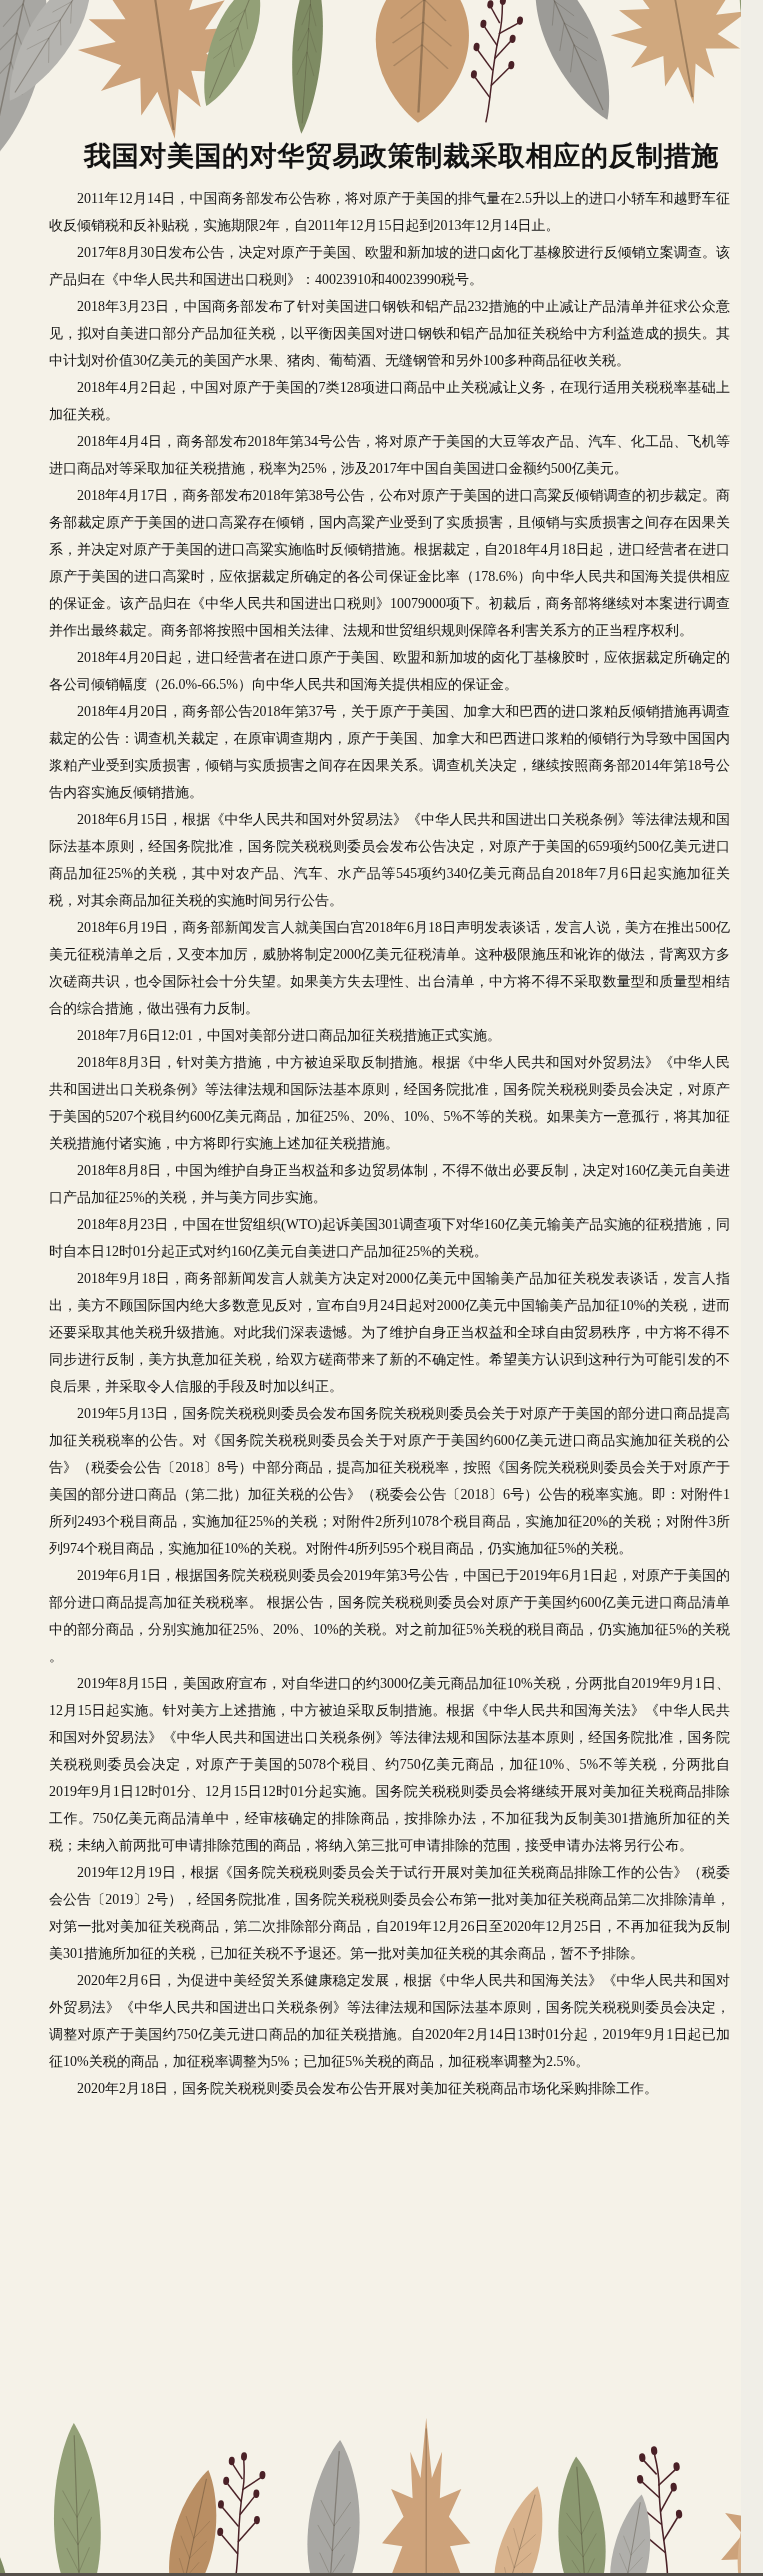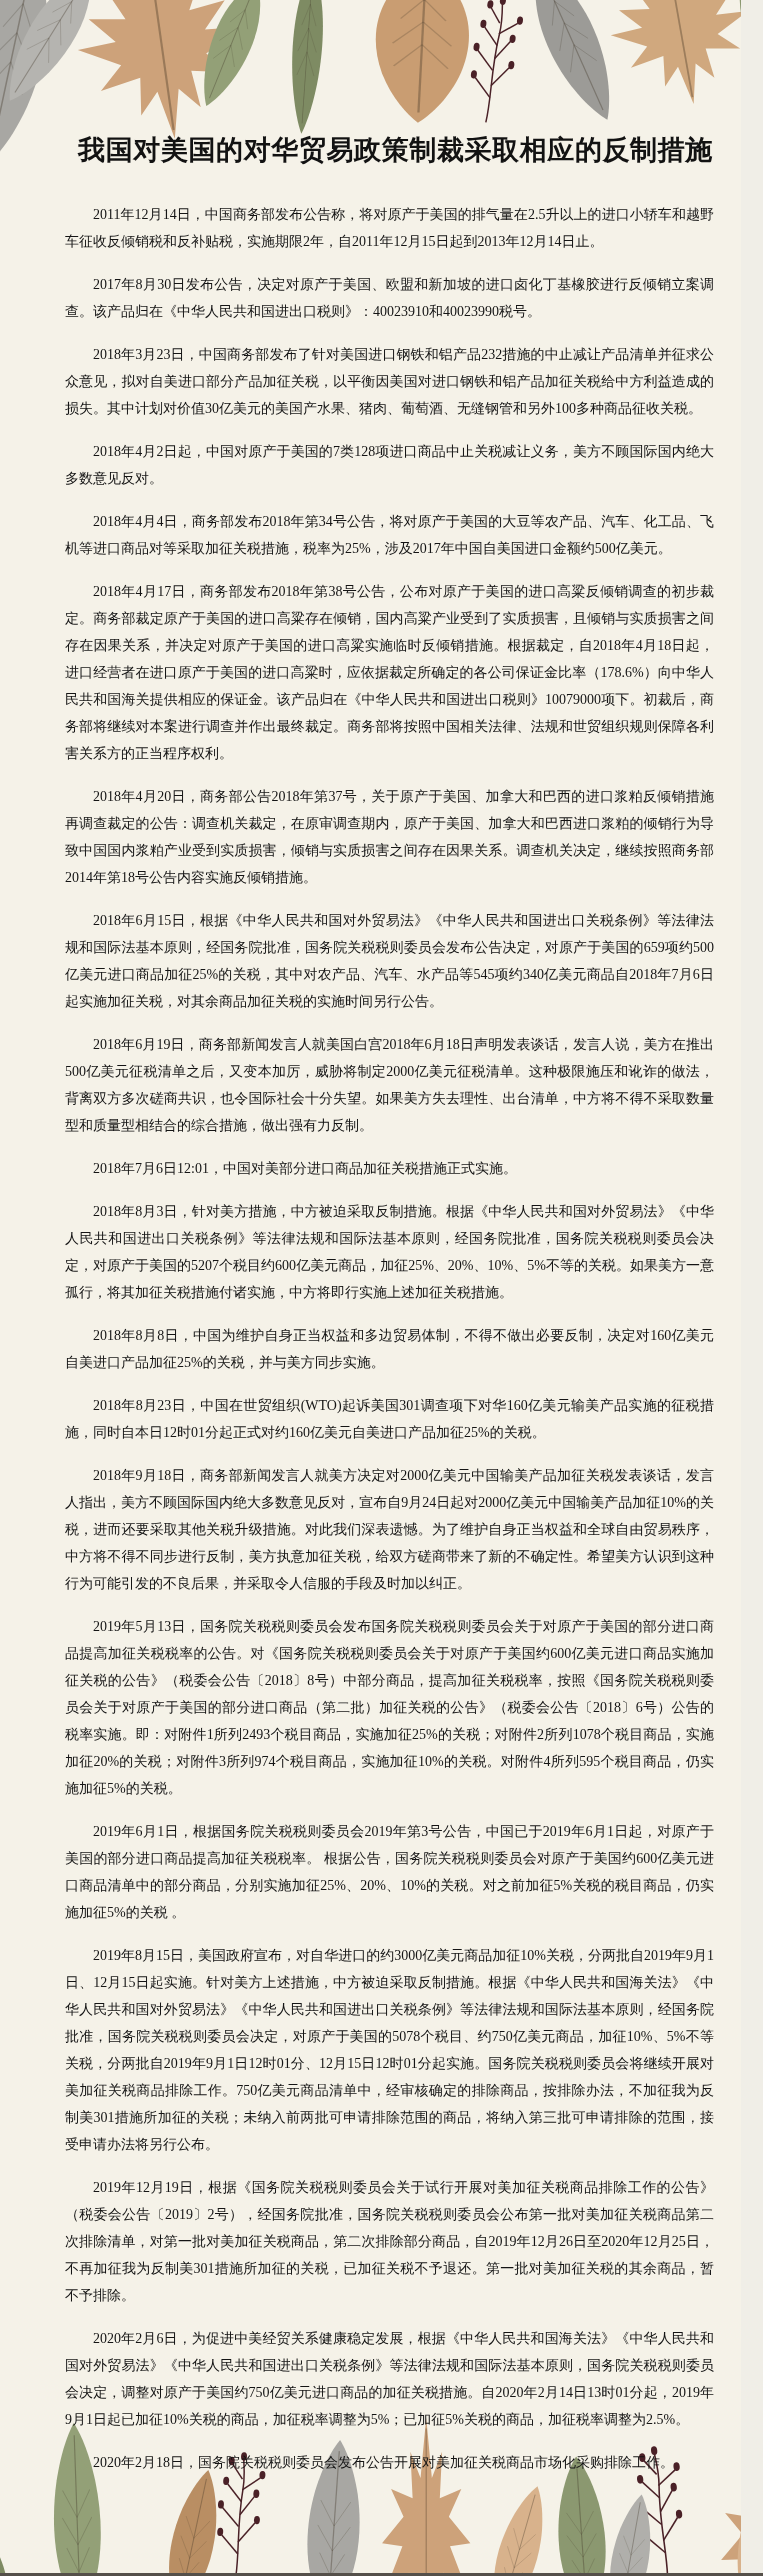--- a/index.html
+++ b/index.html
@@ -6,25 +6,25 @@
   body{width:763px;height:2576px;position:relative;overflow:hidden;
        background:#f5f2e8;font-family:"Liberation Serif","DejaVu Serif",serif;}
   .page{position:absolute;inset:0;}
   .right-edge{position:absolute;top:0;right:0;width:22px;height:2576px;
        background:#f0eee7;}
   .bottom-strip{position:absolute;left:0;bottom:0;width:763px;height:3px;
        background:#55504a;}
   .deco{position:absolute;left:0;pointer-events:none;}
   .deco-top{top:0;}
   .deco-bottom{bottom:0;}
-  h1.title{position:absolute;top:126px;left:49px;width:681px;margin:6px;
+  h1.title{position:absolute;top:126px;left:49px;width:681px;margin:12px;
        text-align:center;font-family:"Liberation Sans","DejaVu Sans",sans-serif;
        font-weight:900;font-size:27px;letter-spacing:0.6px;color:#121212;z-index:5;}
   .article{position:absolute;top:185px;left:49px;width:681px;z-index:4;}
-  .article p{margin:16px;font-size:14px;line-height:27px;color:#141414;
+  .article p{margin:0;font-size:14px;line-height:27px;color:#141414;
        text-align:justify;text-indent:2em;
        font-family:"Liberation Serif","DejaVu Serif",serif;}
 </style>
 </head>
 <body>
 
 <div class="page">
 
   <svg class="deco deco-top" width="763" height="197" viewBox="0 0 1280 330" aria-hidden="true">
     <defs>
@@ -68,23 +68,24 @@
     <use href="#leafg" transform="translate(1245,-35) rotate(-28) scale(1.0)" style="color:#8b9870"></use>
     <use href="#leafg" transform="translate(1285,40) rotate(-44) scale(0.85)" style="color:#93a077"></use>
   </svg>
 
   <h1 class="title">我国对美国的对华贸易政策制裁采取相应的反制措施</h1>
 
   <div class="article">
       <p>2011年12月14日，中国商务部发布公告称，将对原产于美国的排气量在2.5升以上的进口小轿车和越野车征收反倾销税和反补贴税，实施期限2年，自2011年12月15日起到2013年12月14日止。</p>
       <p>2017年8月30日发布公告，决定对原产于美国、欧盟和新加坡的进口卤化丁基橡胶进行反倾销立案调查。该产品归在《中华人民共和国进出口税则》：40023910和40023990税号。</p>
       <p>2018年3月23日，中国商务部发布了针对美国进口钢铁和铝产品232措施的中止减让产品清单并征求公众意见，拟对自美进口部分产品加征关税，以平衡因美国对进口钢铁和铝产品加征关税给中方利益造成的损失。其中计划对价值30亿美元的美国产水果、猪肉、葡萄酒、无缝钢管和另外100多种商品征收关税。</p>
-      <p>2018年4月2日起，中国对原产于美国的7类128项进口商品中止关税减让义务，美方不顾国际国内绝大多数意见反对。</p>
+      <p>2018年4月2日起，中国对原产于美国的7类128项进口商品中止关税减让义务，在现行适用关税税率基础上加征关税。</p>
       <p>2018年4月4日，商务部发布2018年第34号公告，将对原产于美国的大豆等农产品、汽车、化工品、飞机等进口商品对等采取加征关税措施，税率为25%，涉及2017年中国自美国进口金额约500亿美元。</p>
       <p>2018年4月17日，商务部发布2018年第38号公告，公布对原产于美国的进口高粱反倾销调查的初步裁定。商务部裁定原产于美国的进口高粱存在倾销，国内高粱产业受到了实质损害，且倾销与实质损害之间存在因果关系，并决定对原产于美国的进口高粱实施临时反倾销措施。根据裁定，自2018年4月18日起，进口经营者在进口原产于美国的进口高粱时，应依据裁定所确定的各公司保证金比率（178.6%）向中华人民共和国海关提供相应的保证金。该产品归在《中华人民共和国进出口税则》10079000项下。初裁后，商务部将继续对本案进行调查并作出最终裁定。商务部将按照中国相关法律、法规和世贸组织规则保障各利害关系方的正当程序权利。</p>
+      <p>2018年4月20日起，进口经营者在进口原产于美国、欧盟和新加坡的卤化丁基橡胶时，应依据裁定所确定的各公司倾销幅度（26.0%-66.5%）向中华人民共和国海关提供相应的保证金。</p>
       <p>2018年4月20日，商务部公告2018年第37号，关于原产于美国、加拿大和巴西的进口浆粕反倾销措施再调查裁定的公告：调查机关裁定，在原审调查期内，原产于美国、加拿大和巴西进口浆粕的倾销行为导致中国国内浆粕产业受到实质损害，倾销与实质损害之间存在因果关系。调查机关决定，继续按照商务部2014年第18号公告内容实施反倾销措施。</p>
       <p>2018年6月15日，根据《中华人民共和国对外贸易法》《中华人民共和国进出口关税条例》等法律法规和国际法基本原则，经国务院批准，国务院关税税则委员会发布公告决定，对原产于美国的659项约500亿美元进口商品加征25%的关税，其中对农产品、汽车、水产品等545项约340亿美元商品自2018年7月6日起实施加征关税，对其余商品加征关税的实施时间另行公告。</p>
       <p>2018年6月19日，商务部新闻发言人就美国白宫2018年6月18日声明发表谈话，发言人说，美方在推出500亿美元征税清单之后，又变本加厉，威胁将制定2000亿美元征税清单。这种极限施压和讹诈的做法，背离双方多次磋商共识，也令国际社会十分失望。如果美方失去理性、出台清单，中方将不得不采取数量型和质量型相结合的综合措施，做出强有力反制。</p>
       <p>2018年7月6日12:01，中国对美部分进口商品加征关税措施正式实施。</p>
       <p>2018年8月3日，针对美方措施，中方被迫采取反制措施。根据《中华人民共和国对外贸易法》《中华人民共和国进出口关税条例》等法律法规和国际法基本原则，经国务院批准，国务院关税税则委员会决定，对原产于美国的5207个税目约600亿美元商品，加征25%、20%、10%、5%不等的关税。如果美方一意孤行，将其加征关税措施付诸实施，中方将即行实施上述加征关税措施。</p>
       <p>2018年8月8日，中国为维护自身正当权益和多边贸易体制，不得不做出必要反制，决定对160亿美元自美进口产品加征25%的关税，并与美方同步实施。</p>
       <p>2018年8月23日，中国在世贸组织(WTO)起诉美国301调查项下对华160亿美元输美产品实施的征税措施，同时自本日12时01分起正式对约160亿美元自美进口产品加征25%的关税。</p>
       <p>2018年9月18日，商务部新闻发言人就美方决定对2000亿美元中国输美产品加征关税发表谈话，发言人指出，美方不顾国际国内绝大多数意见反对，宣布自9月24日起对2000亿美元中国输美产品加征10%的关税，进而还要采取其他关税升级措施。对此我们深表遗憾。为了维护自身正当权益和全球自由贸易秩序，中方将不得不同步进行反制，美方执意加征关税，给双方磋商带来了新的不确定性。希望美方认识到这种行为可能引发的不良后果，并采取令人信服的手段及时加以纠正。</p>
       <p>2019年5月13日，国务院关税税则委员会发布国务院关税税则委员会关于对原产于美国的部分进口商品提高加征关税税率的公告。对《国务院关税税则委员会关于对原产于美国约600亿美元进口商品实施加征关税的公告》（税委会公告〔2018〕8号）中部分商品，提高加征关税税率，按照《国务院关税税则委员会关于对原产于美国的部分进口商品（第二批）加征关税的公告》（税委会公告〔2018〕6号）公告的税率实施。即：对附件1所列2493个税目商品，实施加征25%的关税；对附件2所列1078个税目商品，实施加征20%的关税；对附件3所列974个税目商品，实施加征10%的关税。对附件4所列595个税目商品，仍实施加征5%的关税。</p>
       <p>2019年6月1日，根据国务院关税税则委员会2019年第3号公告，中国已于2019年6月1日起，对原产于美国的部分进口商品提高加征关税税率。 根据公告，国务院关税税则委员会对原产于美国约600亿美元进口商品清单中的部分商品，分别实施加征25%、20%、10%的关税。对之前加征5%关税的税目商品，仍实施加征5%的关税 。</p>

